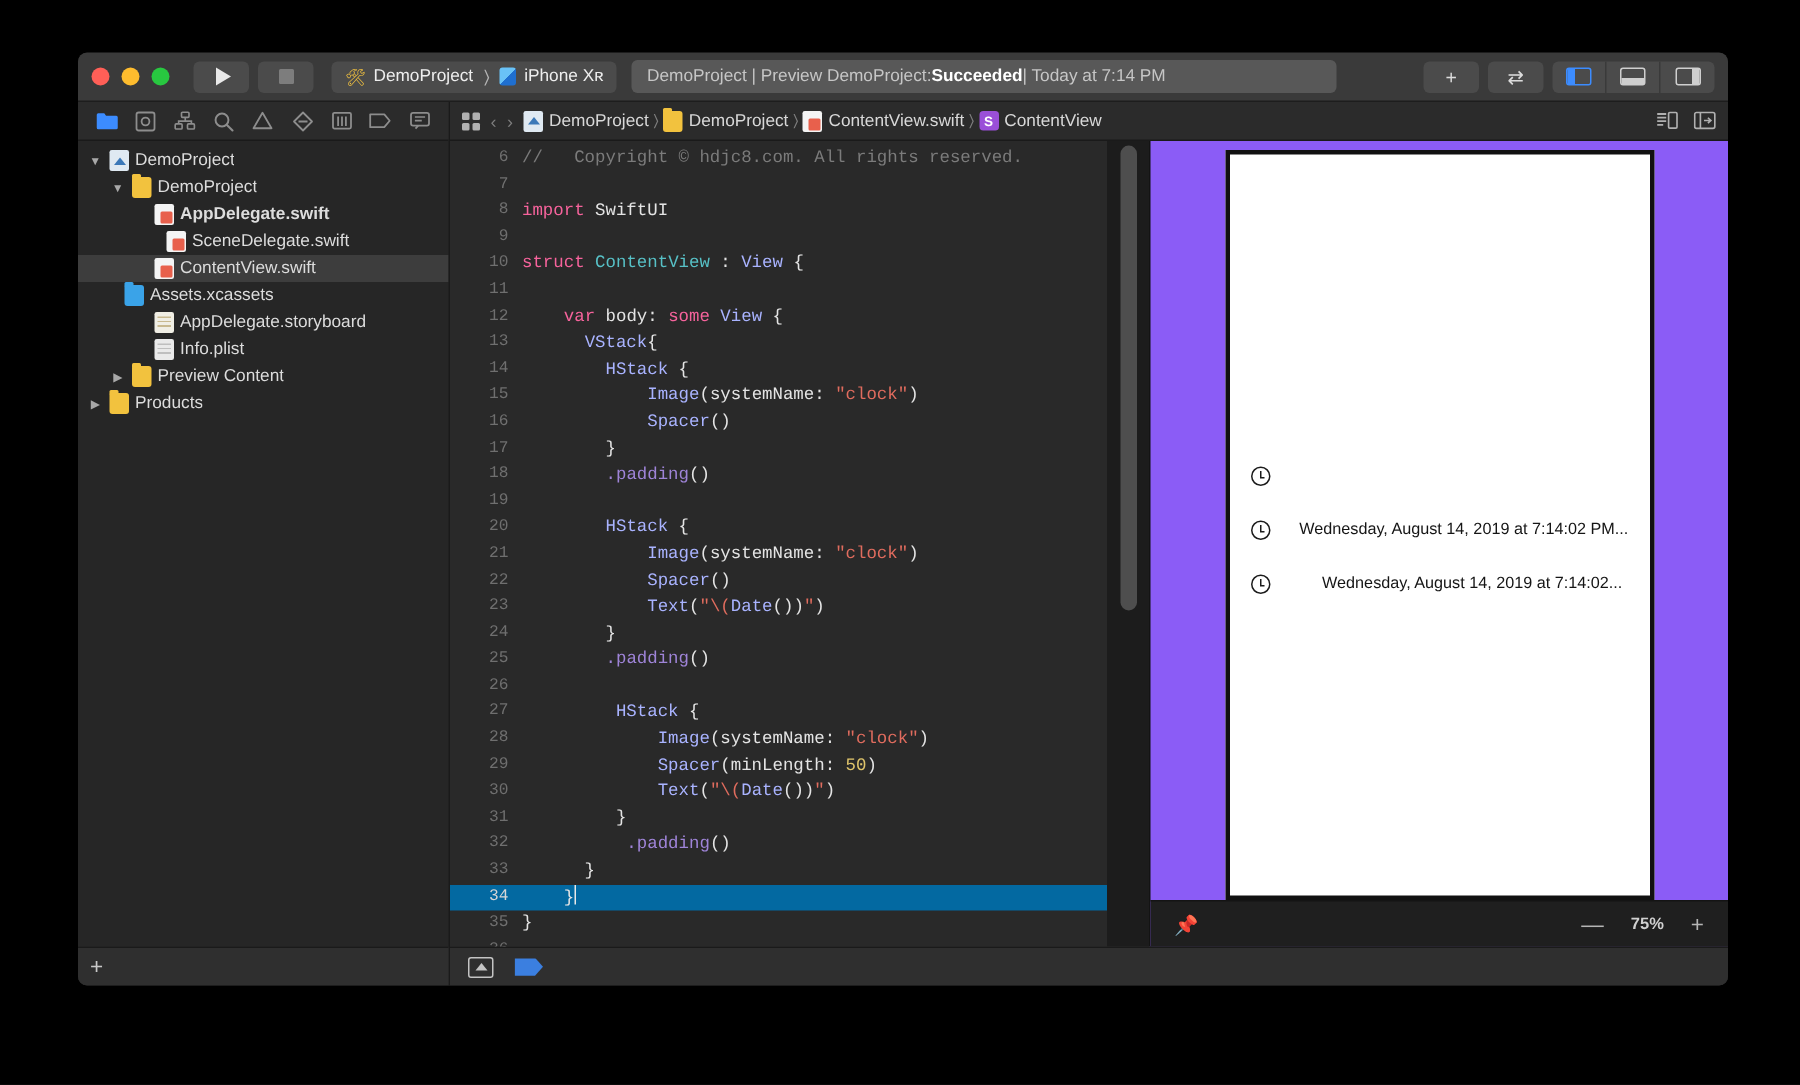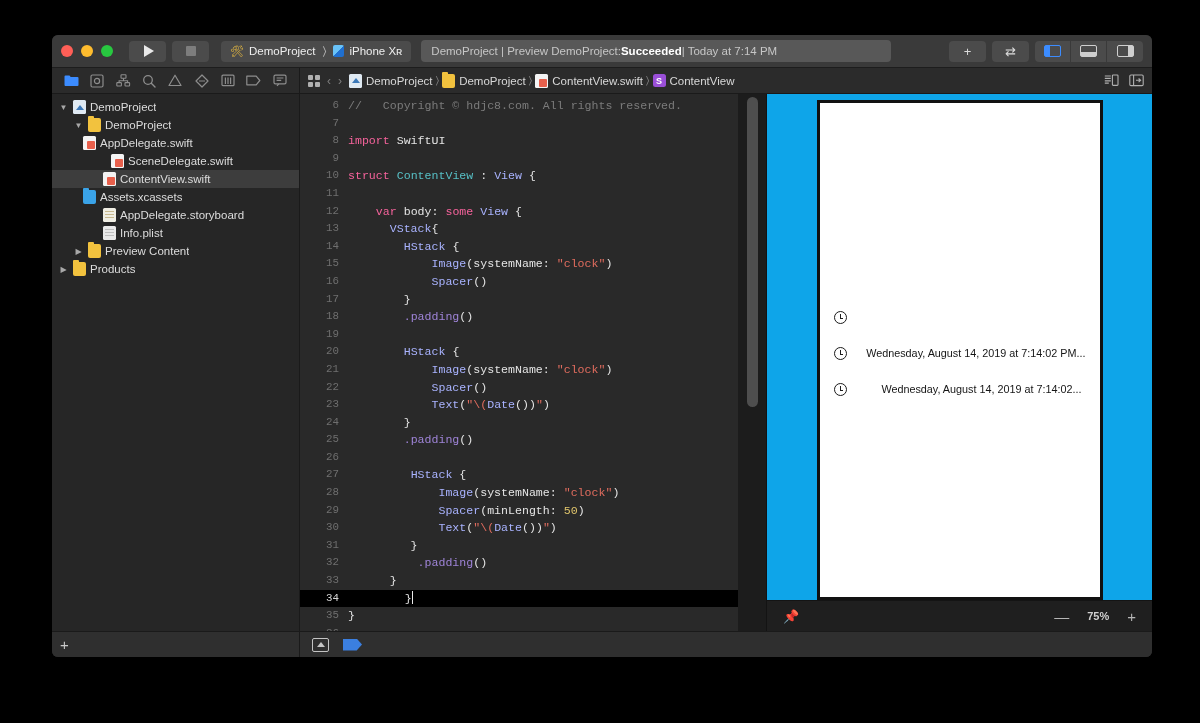--- a/index.html
+++ b/index.html
@@ -210,21 +210,21 @@
     flex: 1; min-width: 0;
     background: #292929;
     position: relative;
     overflow: hidden;
     font-family: "Liberation Mono", "DejaVu Sans Mono", monospace;
     font-size: 11.6px;
     line-height: 17.6px;
   }
   .code-lines { padding-top: 3px; }
   .cline { height: 17.6px; display: flex; white-space: pre; }
-  .cline.current { background: #000000; gap: 29px; }
+  .cline.current { background: #0369a1; }
   .lnum {
     width: 48px; flex: 0 0 48px;
     text-align: right; padding-right: 9px;
     color: #6f6f6f; font-size: 10.8px;
   }
   .cline.current .lnum { color: #d6d6d6; }
   .ctext { color: #e4e4e4; position: relative; }
   .k  { color: #f6639c; }   
   .t  { color: #57c0c6; }   
   .ty { color: #a9b3ff; }   
@@ -244,21 +244,21 @@
     padding-top: 3px;
   }
   .code-scrollbar {
     width: 11px; height: 310px;
     background: #4e4e4e; border-radius: 6px;
   }
 
   
   .preview-pane {
     width: 386px; flex: 0 0 386px;
-    background: #0ea5e9;
+    background: #8b5cf6;
     display: flex; flex-direction: column;
     border-left: 1px solid #131313;
   }
   .canvas-wrap { flex: 1; display: flex; align-items: stretch; justify-content: center; padding: 6px 0 0 0; }
   .device {
     width: 286px;
     background: #ffffff;
     border: 3px solid #111111;
     position: relative;
     display: flex; flex-direction: column;
@@ -433,21 +433,21 @@
           <div class="trow" style="padding-left: 6px;">
             <span class="tw">▼</span>
             <span class="ficon proj"></span>
             <span class="tlabel">DemoProject</span>
           </div>
           <div class="trow" style="padding-left: 21px;">
             <span class="tw">▼</span>
             <span class="ficon folder"></span>
             <span class="tlabel">DemoProject</span>
           </div>
-          <div class="trow" style="padding-left: 16px;">
+          <div class="trow" style="padding-left: 36px; font-weight: bold;">
             <span class="tw"></span>
             <span class="ficon doc"></span>
             <span class="tlabel">AppDelegate.swift</span>
           </div>
           <div class="trow" style="padding-left: 44px;">
             <span class="tw"></span>
             <span class="ficon doc"></span>
             <span class="tlabel">SceneDelegate.swift</span>
           </div>
           <div class="trow selected" style="padding-left: 36px;">

